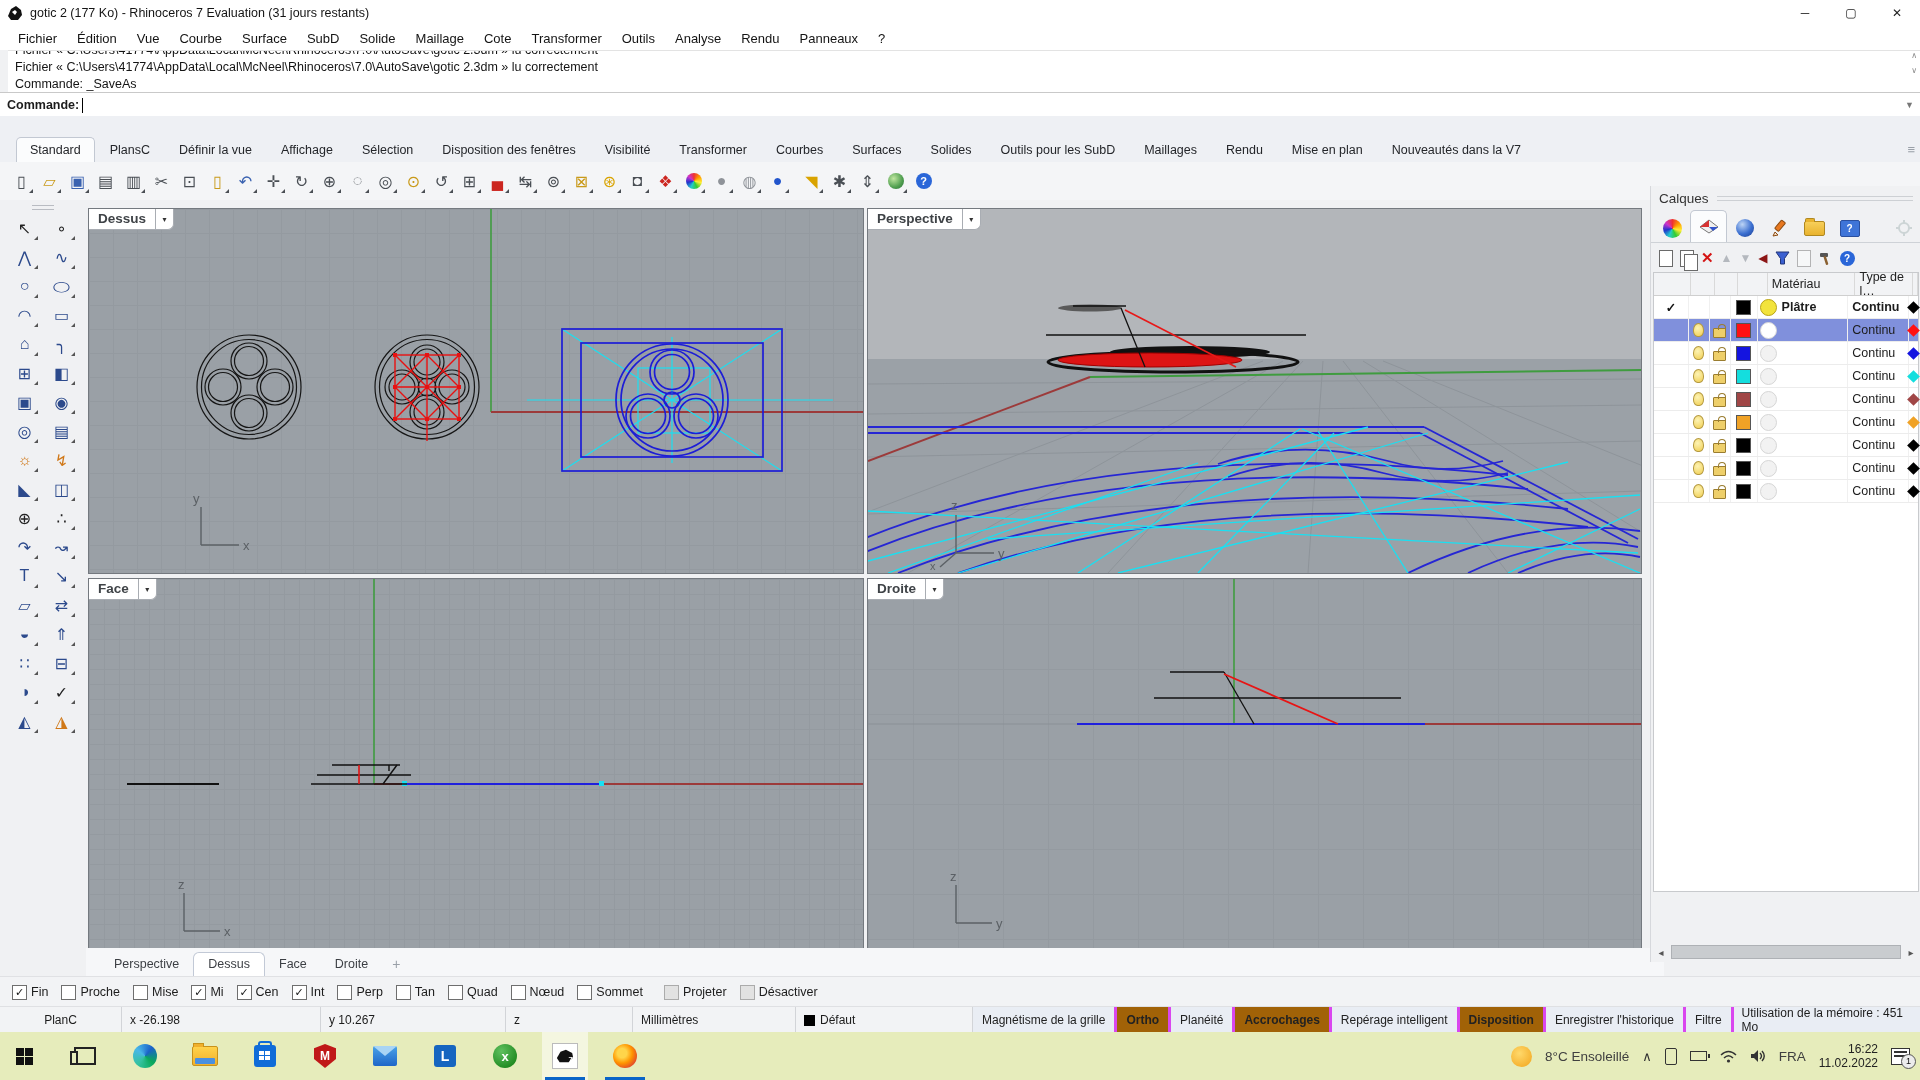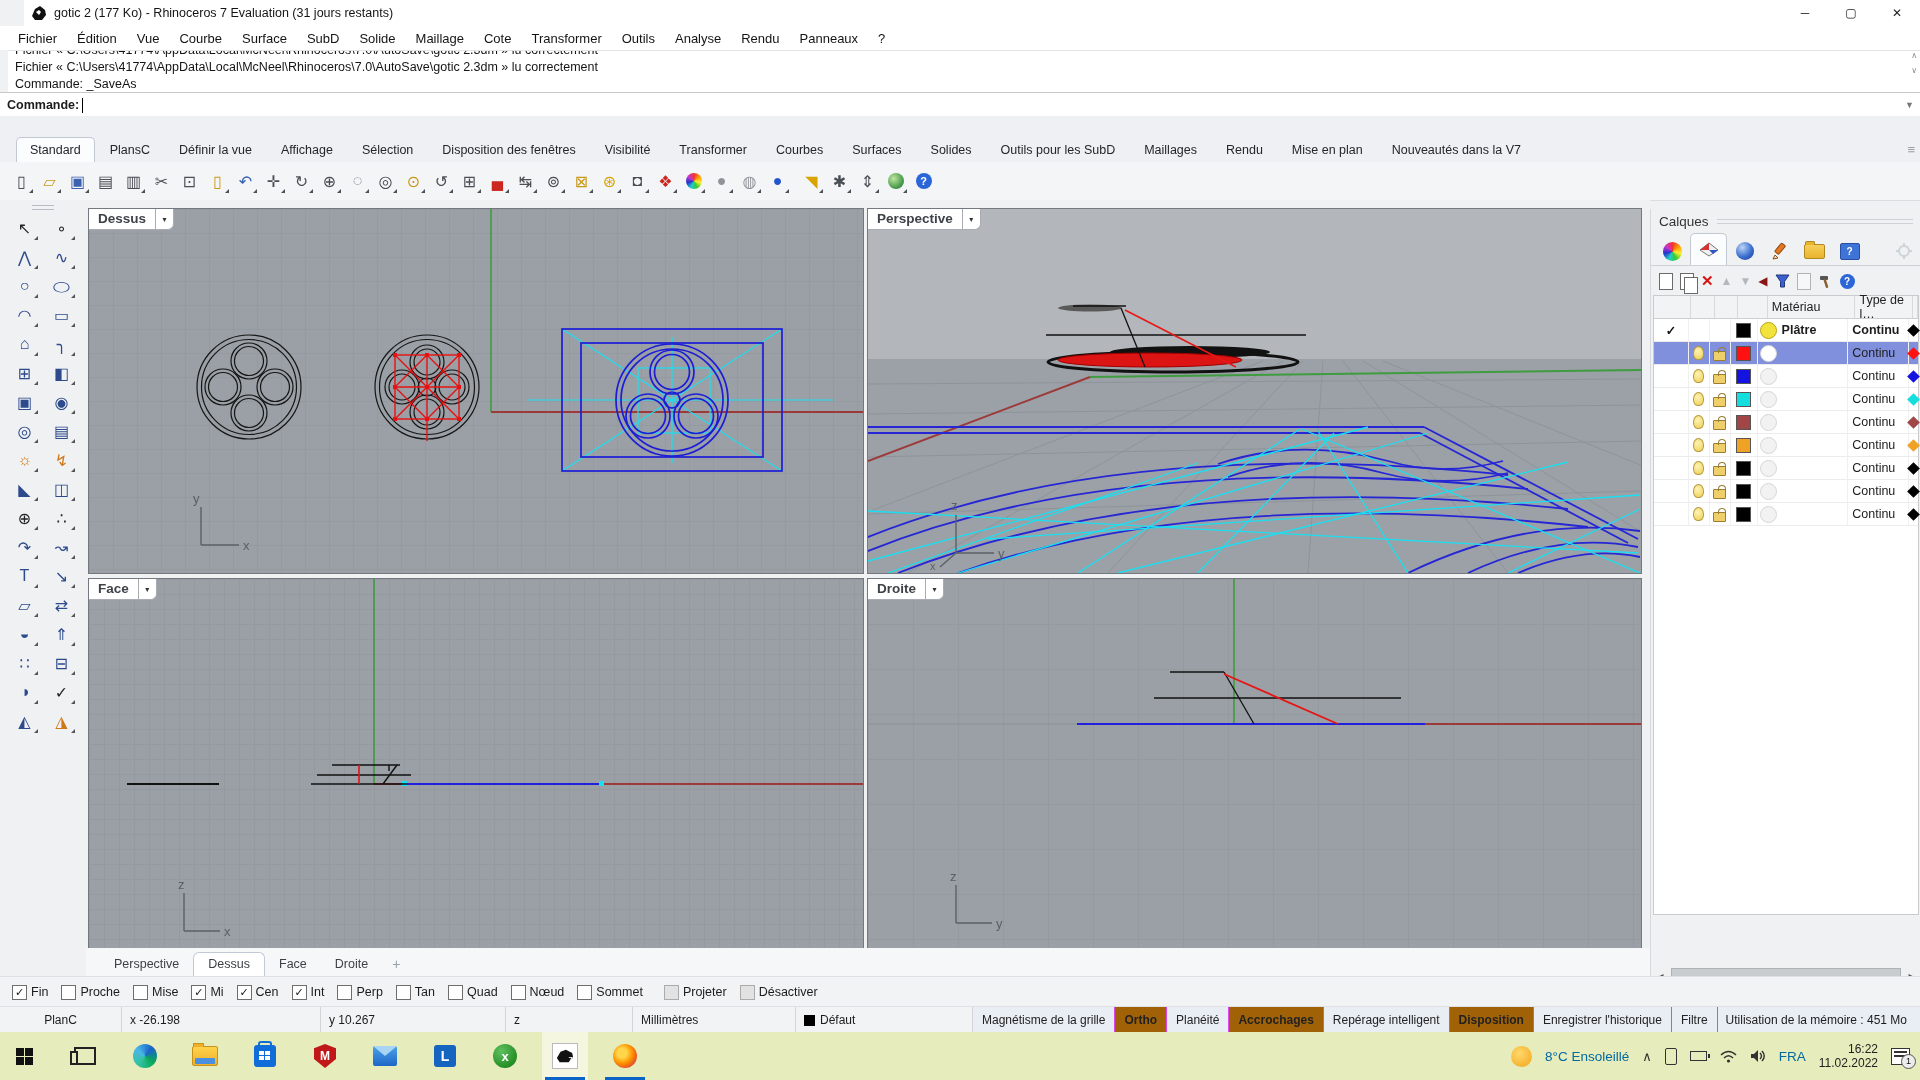--- a/index.html
+++ b/index.html
@@ -1,19 +1,19 @@
 <!DOCTYPE html>
 <html><head>
 <meta charset="utf-8">
 <style>
   html,body{margin:0;padding:0;background:#444;}
   #app{position:relative;width:1920px;height:1080px;background:#f0f1f3;overflow:hidden;
        font-family:"Liberation Sans",sans-serif;color:#1c1c1c;}
   
-  #titlebar{position:absolute;top:0;left:0;right:0;height:26px;background:#fff;display:flex;align-items:center;margin-left:24px;}
+  #titlebar{position:absolute;top:0;left:0;right:0;height:26px;background:#fff;display:flex;align-items:center;}
   #titlebar .appicon{width:18px;height:18px;margin:0 6px 0 6px;}
   #titlebar .title{font-size:12.5px;color:#141414;}
   #titlebar .wbtns{margin-left:auto;display:flex;height:26px;}
   .wbtn{width:46px;display:flex;align-items:center;justify-content:center;font-size:12px;color:#222;}
   
   #menubar{position:absolute;top:26px;left:0;right:0;height:24px;background:#fff;display:flex;align-items:center;padding-left:8px;}
   .mitem{font-size:13px;padding:2px 10px;color:#141414;}
   
   #cmdhist{position:absolute;top:50px;left:8px;right:0;height:42px;background:#fff;border-top:1px solid #e3e3e3;overflow:hidden;}
   #cmdhist .hist{margin-top:-9px;padding-left:7px;}
@@ -63,21 +63,21 @@
   .vp svg{position:absolute;left:0;top:0;}
   .vplabel{position:absolute;left:0;top:0;display:flex;z-index:5;}
   .vplabel .name{background:#fff;padding:2px 9px 3px;font-weight:bold;font-size:13.5px;color:#3f4347;border-right:1px solid #a9adb3;border-bottom:1px solid #a9adb3;}
   .vplabel .dd{background:#fff;width:17px;display:flex;align-items:center;justify-content:center;font-size:8px;color:#333;border-right:1px solid #a9adb3;border-bottom:1px solid #a9adb3;border-bottom-right-radius:6px;}
   
   #vptabs{position:absolute;left:86px;top:948px;width:1564px;height:28px;background:#f6f7f9;display:flex;align-items:flex-end;padding-left:14px;}
   .vtab{padding:4px 14px 5px;font-size:12.5px;color:#3c3f44;}
   .vtab.active{background:#fff;border:1px solid #c2c9d6;border-bottom:none;border-radius:6px 6px 0 0;}
   .vplus{color:#9aa0a8;font-size:14px;padding:0 10px 4px;}
   
-  #panel{position:absolute;left:1650px;top:209px;width:270px;height:776px;background:#f0f1f3;border-left:1px solid #d6d8dc;}
+  #panel{position:absolute;left:1650px;top:186px;width:270px;height:776px;background:#f0f1f3;border-left:1px solid #d6d8dc;}
   .ptitle{display:flex;align-items:center;padding:5px 8px 2px;font-size:13.5px;color:#333;}
   .ptitle .rule{flex:1;height:3px;margin-left:8px;border-top:1px solid #cdd0d4;border-bottom:1px solid #cdd0d4;}
   .ptabs{display:flex;align-items:flex-end;height:34px;padding-left:4px;border-bottom:1px solid #ced2d7;}
   .ptab{width:35px;height:28px;display:flex;align-items:center;justify-content:center;}
   .ptab.active{background:#fbfcfd;border:1px solid #c2c8d2;border-bottom:none;border-radius:5px 5px 0 0;height:31px;}
   .pwheel{width:19px;height:19px;border-radius:50%;background:conic-gradient(#e33,#f90,#fe3,#3c3,#2cc,#23c,#c3c,#e33);}
   .psphere{width:18px;height:18px;border-radius:50%;background:radial-gradient(circle at 35% 30%,#bcd4f5,#3b6fd0 55%,#1a3a8c);}
   .pfolder{width:19px;height:13px;background:linear-gradient(#f7cf5a,#e9b32e);border:1px solid #b08820;border-radius:2px;position:relative;}
   .pfolder::before{content:"";position:absolute;top:-4px;left:0;width:8px;height:3px;background:#e9b32e;border:1px solid #b08820;border-bottom:none;border-radius:2px 2px 0 0;}
   .phelp{width:18px;height:15px;background:#3e74d8;border:1px solid #2a4f9e;border-radius:2px;color:#fff;font-size:10px;font-weight:bold;display:flex;align-items:center;justify-content:center;}
@@ -116,21 +116,21 @@
   #osnap{position:absolute;top:976px;left:0;right:0;height:30px;background:#f2f3f5;display:flex;align-items:center;padding-left:12px;gap:13px;border-top:1px solid #e0e1e4;}
   .os{display:flex;align-items:center;font-size:12.5px;color:#1c1c1c;gap:4px;}
   .cb{width:13px;height:13px;border:1px solid #6e6e6e;background:#fff;display:flex;align-items:center;justify-content:center;font-size:11px;color:#111;}
   .cb.dis{background:#e2e2e2;border-color:#ababab;}
   
   #statusbar{position:absolute;top:1006px;left:0;right:0;height:26px;background:#f2f3f5;display:flex;font-size:12px;align-items:stretch;border-top:1px solid #dfe0e3;}
   .sc{display:flex;align-items:center;border-right:1px solid #d2d4d8;padding:0 8px;}
   .sc.cen{justify-content:center;}
   .sq{width:11px;height:11px;background:#000;margin-right:5px;}
   .tgl{display:flex;background:#e9edf4;}
-  .tg{display:flex;align-items:center;padding:0 9px;border-right:1px solid #d946ef;color:#222;}
+  .tg{display:flex;align-items:center;padding:0 9px;border-right:3px solid #d946ef;color:#222;}
   .tg.on{background:#a16207;font-weight:bold;}
   .mem{display:flex;align-items:center;padding:0 8px;background:#e9edf4;flex:1;}
   
   #taskbar{position:absolute;top:1032px;left:0;right:0;height:48px;background:#e6ecbb;display:flex;align-items:center;}
   .tstart{width:48px;height:48px;display:flex;align-items:center;justify-content:center;}
   .winlogo{width:17px;height:17px;display:grid;grid-template-columns:8px 8px;grid-template-rows:8px 8px;gap:1px;}
   .winlogo i{background:#111;}
   .tsearch{width:388px;height:38px;background:#fff;border:1px solid #8a8a8a;display:flex;align-items:center;padding-left:12px;gap:10px;}
   .mag{width:11px;height:11px;border:2px solid #555;border-radius:50%;position:relative;}
   .mag::after{content:"";position:absolute;left:10px;top:10px;width:2px;height:6px;background:#555;transform:rotate(-45deg);}
@@ -152,21 +152,21 @@
   .mail{width:24px;height:20px;background:linear-gradient(#4aa3e8,#1e66c8);position:relative;border-radius:2px;overflow:hidden;}
   .mail::after{content:"";position:absolute;left:0;top:0;border-left:12px solid transparent;border-right:12px solid transparent;border-top:10px solid #a8d4f5;}
   .lapp{width:22px;height:22px;background:#1565c0;border-radius:3px;color:#fff;font-weight:bold;font-size:14px;display:flex;align-items:center;justify-content:center;}
   .xbox{width:24px;height:24px;border-radius:50%;background:radial-gradient(circle at 35% 30%,#5fc05f,#0e7a0e);color:#fff;font-weight:bold;font-size:13px;display:flex;align-items:center;justify-content:center;}
   .rhinoi{width:24px;height:24px;background:#fff;border:1px solid #bbb;position:relative;display:flex;align-items:center;justify-content:center;}
   .rhinoi i{width:18px;height:14px;background:#111;clip-path:polygon(5% 65%,25% 20%,55% 5%,90% 28%,95% 60%,70% 95%,20% 95%);}
   .rhinoi b{position:absolute;color:#fff;font-size:8px;right:4px;bottom:4px;}
   .ffox{width:24px;height:24px;border-radius:50%;background:radial-gradient(circle at 38% 38%,#ffd54a 0 22%,#ff9500 48%,#e1452c 78%,#b5321f);}
   .tray{margin-left:auto;display:flex;align-items:center;gap:13px;padding-right:10px;color:#2a2a2a;}
   .sun{width:21px;height:21px;border-radius:50%;background:radial-gradient(circle at 40% 35%,#ffd96b,#f2a41b);}
-  .wtxt{font-size:13.5px;color:#0369a1;}
+  .wtxt{font-size:13.5px;color:#404040;}
   .trico{font-size:13px;color:#333;}
   .phoneic{width:10px;height:15px;border:1.5px solid #333;border-radius:2px;}
   .batic{width:15px;height:8px;border:1.5px solid #333;position:relative;}
   .batic::after{content:"";position:absolute;right:-4px;top:2px;width:2px;height:4px;background:#333;}
   .clock{text-align:right;font-size:12px;line-height:14px;color:#222;}
   .notif{width:17px;height:15px;background:#fff;border:1.5px solid #333;position:relative;}
   .notif i{position:absolute;left:2px;top:2px;right:2px;height:2px;background:#333;}
   .notif i + i{top:6px;}
   .badge{position:absolute;right:-7px;bottom:-5px;width:13px;height:13px;border-radius:50%;background:#ececec;border:1px solid #555;font-size:9px;display:flex;align-items:center;justify-content:center;color:#111;}
   .gap6{margin-left:6px;}

